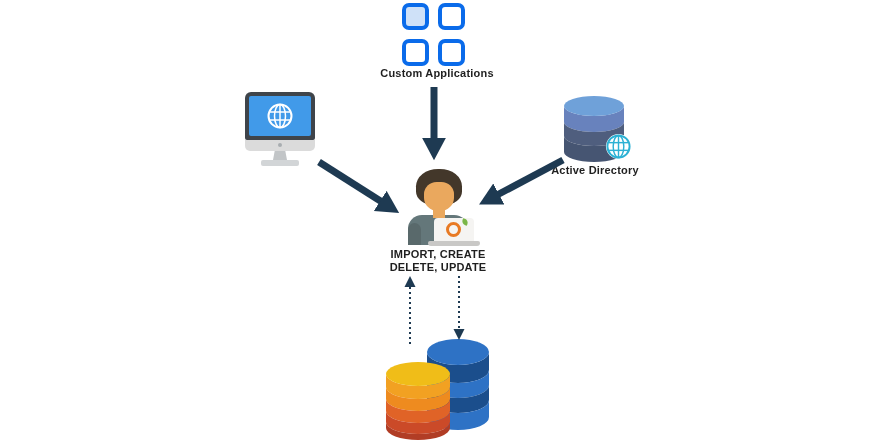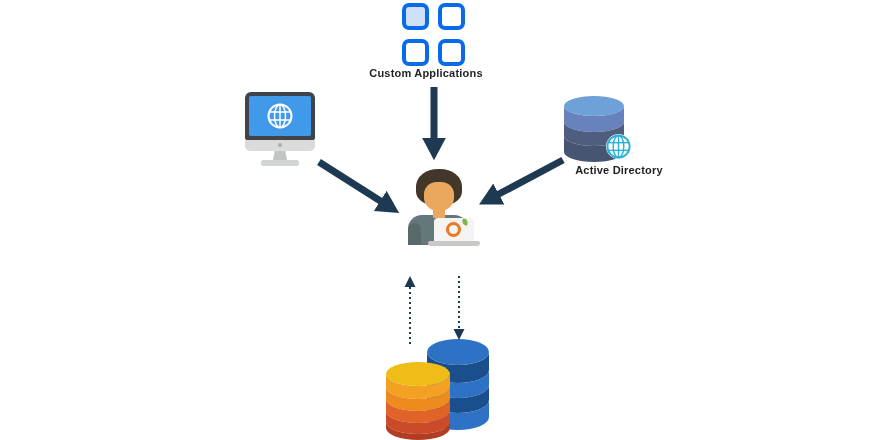--- a/index.html
+++ b/index.html
@@ -66,21 +66,21 @@
 <body>
 
 <div class="stage">
 
   <div class="app-grid">
     <div class="app-sq filled"></div>
     <div class="app-sq"></div>
     <div class="app-sq"></div>
     <div class="app-sq"></div>
   </div>
-  <div class="node-label" style="left:341px; top:67px;">Custom Applications</div>
+  <div class="node-label" style="left:352px; top:67px;">Custom Applications</div>
 
   <div class="monitor">
     <div class="mon-frame">
       <div class="mon-screen">
         <svg width="28" height="28" viewBox="0 0 28 28">
           <circle cx="14" cy="14" r="11.5" fill="none" stroke="#ffffff" stroke-width="2"></circle>
           <ellipse cx="14" cy="14" rx="5.5" ry="11.5" fill="none" stroke="#ffffff" stroke-width="1.5"></ellipse>
           <line x1="3" y1="10" x2="25" y2="10" stroke="#ffffff" stroke-width="1.5"></line>
           <line x1="3" y1="18" x2="25" y2="18" stroke="#ffffff" stroke-width="1.5"></line>
           <line x1="14" y1="2.5" x2="14" y2="25.5" stroke="#ffffff" stroke-width="1.5"></line>
@@ -101,33 +101,37 @@
     <ellipse cx="30" cy="10" rx="30" ry="10" fill="#6fa1d9"></ellipse>
   </svg>
   <svg class="ad-globe" width="27" height="27" viewBox="0 0 28 28">
     <circle cx="14" cy="14" r="13" fill="#ffffff"></circle>
     <circle cx="14" cy="14" r="11.5" fill="#ffffff" stroke="#2cb1d4" stroke-width="2"></circle>
     <ellipse cx="14" cy="14" rx="5.5" ry="11.5" fill="none" stroke="#2cb1d4" stroke-width="1.5"></ellipse>
     <line x1="3" y1="10" x2="25" y2="10" stroke="#2cb1d4" stroke-width="1.5"></line>
     <line x1="3" y1="18" x2="25" y2="18" stroke="#2cb1d4" stroke-width="1.5"></line>
     <line x1="14" y1="2.5" x2="14" y2="25.5" stroke="#2cb1d4" stroke-width="1.5"></line>
   </svg>
-  <div class="node-label" style="left:534px; top:164px;">Active Directory</div>
+  <div class="node-label" style="left:510px; top:164px;">Active Directory</div>
 
   <div class="person">
     <div class="torso"></div>
     <div class="arm"></div>
     <div class="neck"></div>
     <div class="hair"></div>
     <div class="face"></div>
     <div class="laptop">
       <div class="logo-ring"></div>
       <div class="logo-leaf"></div>
     </div>
     <div class="laptop-base"></div>
+  </div>
+  <div class="ops-label">
+    <div>IMPORT, CREATE</div>
+    <div>DELETE, UPDATE</div>
   </div>
 
   <svg class="db-blue" width="62" height="92" viewBox="0 0 62 92">
     <path d="M0 13 A31 13 0 0 0 62 13 L62 31 A31 13 0 0 1 0 31 Z" fill="#1b4e8c"></path>
     <path d="M0 31 A31 13 0 0 0 62 31 L62 46 A31 13 0 0 1 0 46 Z" fill="#2e72c5"></path>
     <path d="M0 46 A31 13 0 0 0 62 46 L62 61 A31 13 0 0 1 0 61 Z" fill="#1b4e8c"></path>
     <path d="M0 61 A31 13 0 0 0 62 61 L62 78 A31 13 0 0 1 0 78 Z" fill="#2e72c5"></path>
     <ellipse cx="31" cy="13" rx="31" ry="13" fill="#2e72c5"></ellipse>
   </svg>
   <svg class="db-orange" width="64" height="78" viewBox="0 0 64 78">

